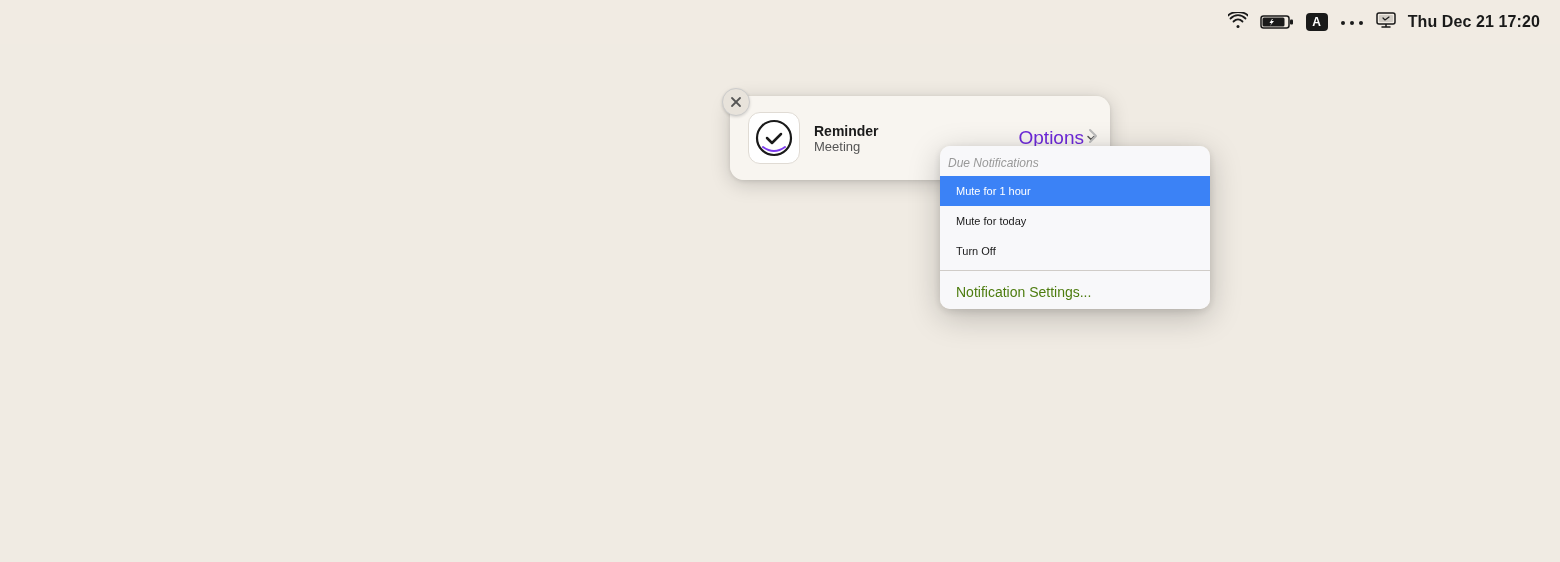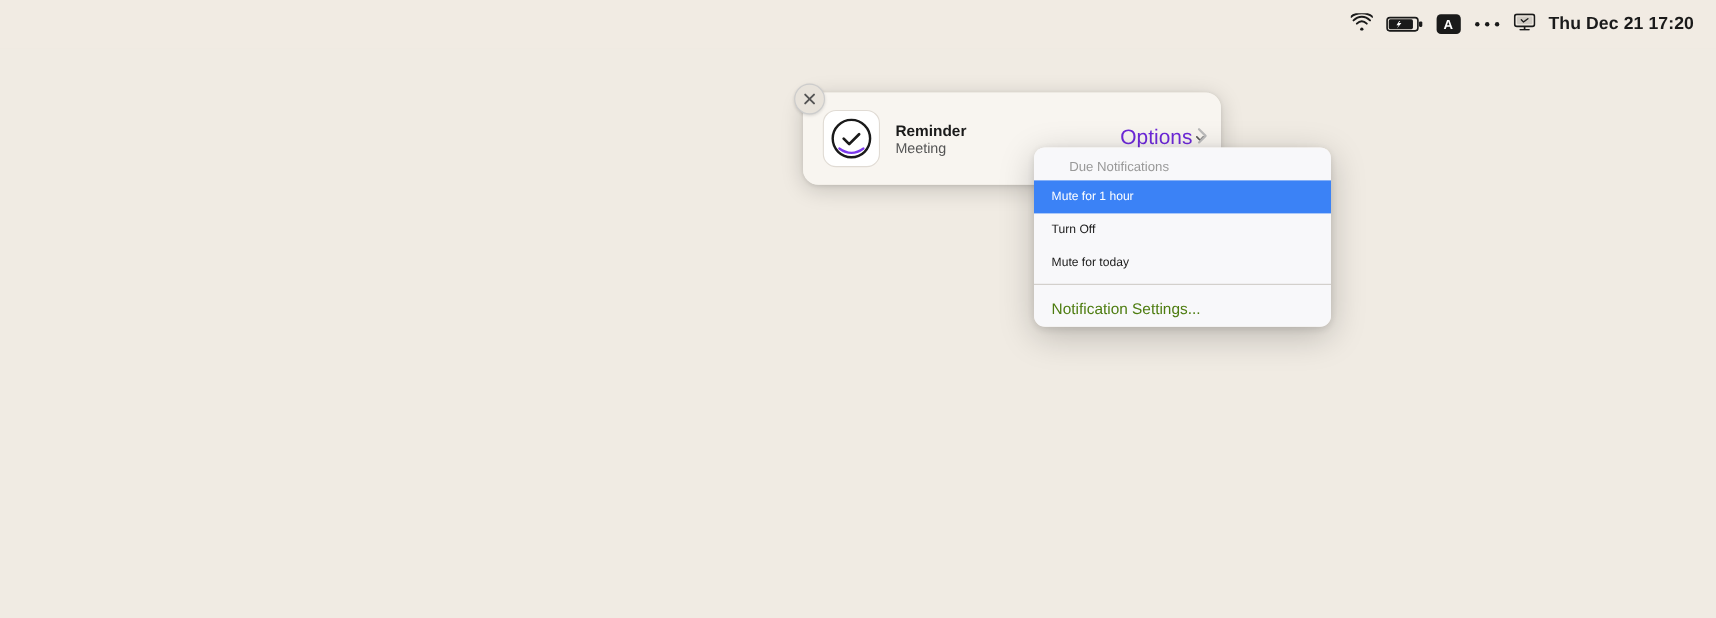--- a/index.html
+++ b/index.html
@@ -51,21 +51,21 @@
       width: 22px;
       height: 18px;
       display: flex;
       align-items: center;
       justify-content: center;
     }
 
     
     .notification-area {
       position: absolute;
-      top: 84px;
+      top: 96px;
       left: 730px;
     }
 
     
     .close-btn {
       position: absolute;
       top: -8px;
       left: -8px;
       width: 28px;
       height: 28px;
@@ -153,24 +153,25 @@
       background: rgba(248, 248, 250, 0.98);
       border-radius: 10px;
       box-shadow: 0 8px 32px rgba(0,0,0,0.22), 0 2px 8px rgba(0,0,0,0.12);
       width: 270px;
       overflow: hidden;
       z-index: 20;
       backdrop-filter: blur(20px);
     }
 
     .dropdown-header {
-      padding: 10px 16px 6px 32px;
+      padding: 10px 16px 6px 8px;
       font-size: 12px;
       color: #999;
       font-weight: 500;
+      font-style: italic;
     }
 
     .dropdown-item {
       padding: 9px 16px;
       font-size: 11px;
       color: #1a1a1a;
       cursor: pointer;
       display: flex;
       align-items: center;
     }
@@ -290,25 +291,25 @@
 
     <div class="dropdown-menu">
 
       <div class="dropdown-header">Due Notifications</div>
 
       <div class="dropdown-item highlighted">
         <span>Mute for 1 hour</span>
       </div>
 
       <div class="dropdown-item">
+        <span>Mute for today</span>
+      </div>
+
+      <div class="dropdown-item">
         <span>Turn Off</span>
-      </div>
-
-      <div class="dropdown-item">
-        <span>Mute for today</span>
       </div>
 
       <div class="dropdown-divider"></div>
 
       <div class="notification-settings-item">
         <span>Notification Settings...</span>
       </div>
 
     </div>
 

